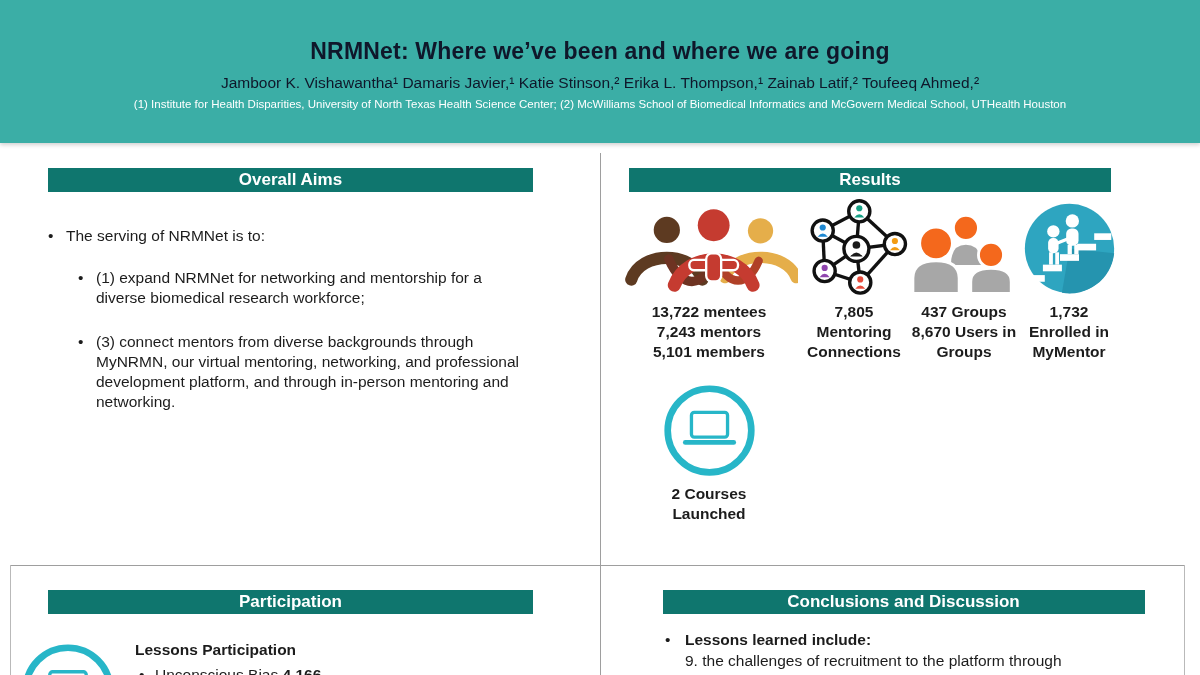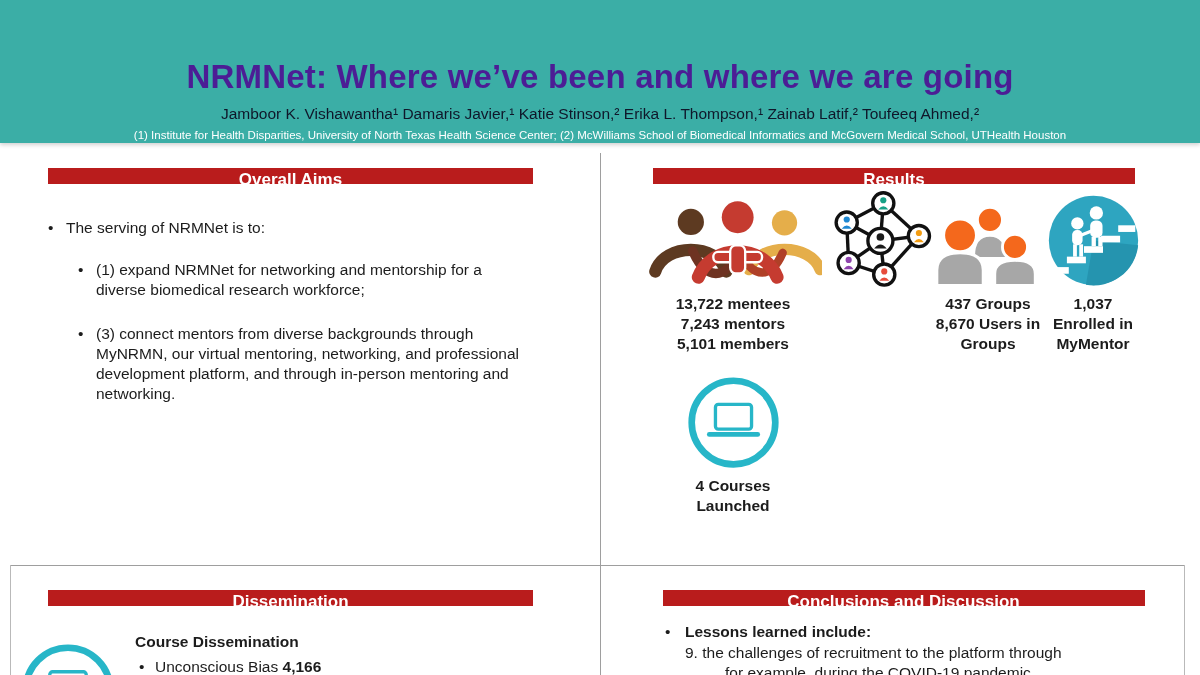--- a/index.html
+++ b/index.html
@@ -7,39 +7,39 @@
     position:relative; width:1200px; height:675px; background:#ffffff;
     font-family:"Liberation Sans", sans-serif; color:#1c1c1c; overflow:hidden;
   }
   
   .banner{
     position:absolute; left:0; top:0; width:1200px; height:143px;
     background:#3baea6; box-shadow:0 2px 4px rgba(0,0,0,.18);
     display:flex; flex-direction:column; align-items:center; justify-content:flex-start;
   }
   .banner-title{
-    margin-top:58px; color:#4c1d95; font-size:33px; font-weight:bold; letter-spacing:.2px;
+    margin-top:38px; color:#0f172a; font-size:23px; font-weight:bold; letter-spacing:.2px;
   }
   .banner-authors{ margin-top:9px; color:#0f172a; font-size:15.5px; }
   .banner-affil{ margin-top:6px; color:#ffffff; font-size:11.5px; }
   
   .divider{ position:absolute; background:#9e9e9e; }
   .div-v-center{ left:600px; top:153px; width:1px; height:522px; }
   .div-h{ left:10px; top:565px; width:1174px; height:1px; }
   .div-v-left{ left:10px; top:565px; width:1px; height:110px; background:#b9b9b9;}
   .div-v-right{ left:1184px; top:565px; width:1px; height:110px; background:#b9b9b9;}
   
   .bar{
-    background:#b91c1c; color:#ffffff; font-size:17px; font-weight:bold;
-    height:16px; line-height:24px; text-align:center;
+    background:#0f766e; color:#ffffff; font-size:17px; font-weight:bold;
+    height:24px; line-height:24px; text-align:center;
   }
   
   .quad{ position:absolute; }
   .quad-aims{ left:48px; top:168px; width:485px; }
-  .quad-results{ left:644px; top:168px; width:500px; }
+  .quad-results{ left:620px; top:168px; width:500px; }
   .quad-results .bar{ width:482px; margin:0 auto; }
   .quad-dissemination{ left:48px; top:590px; width:485px; }
   .quad-conclusions{ left:655px; top:590px; width:497px; }
   .quad-conclusions .bar{ width:482px; margin:0 auto; }
   
   .aims-body{ margin-top:34px; font-size:15.5px; line-height:20px; }
   .b1{ position:relative; padding-left:18px; }
   .b1::before{ content:"\2022"; position:absolute; left:0; top:0; }
   .sub-list{ margin-top:22px; padding-left:30px; }
   .b2{ position:relative; padding-left:18px; margin-bottom:24px; }
@@ -153,20 +153,22 @@
                 <path d="M53.5,65 Q60,56.5 66.5,65 Z" fill="#1a1a1a"></path>
               <circle cx="100" cy="48.8" r="3.2" fill="#f39c12"></circle>
                 <path d="M94.8,58.5 Q100,51.5 105.2,58.5 Z" fill="#f39c12"></path>
               <circle cx="27" cy="76.8" r="3.2" fill="#8e44ad"></circle>
                 <path d="M21.8,86.5 Q27,79.5 32.2,86.5 Z" fill="#8e44ad"></path>
               <circle cx="64" cy="88.8" r="3.2" fill="#e74c3c"></circle>
                 <path d="M58.8,98.5 Q64,91.5 69.2,98.5 Z" fill="#e74c3c"></path>
             </g>
           </svg>
         </div>
+        <div class="stat-caption">7,805 Mentoring
+Connections</div>
       </div>
 
       <div class="stat">
         <div class="stat-iconbox">
           <svg width="108" height="88" viewBox="0 0 112 90">
             <path d="M41,58 Q41,36 58,36 Q75,36 75,58 L75,60 L41,60 Z" fill="#a7a7a7" stroke="#ffffff" stroke-width="3"></path>
             <circle cx="58" cy="20" r="13" fill="#f4681c" stroke="#ffffff" stroke-width="3"></circle>
             <path d="M3,88 L3,72 Q3,54 27,54 Q51,54 51,72 L51,88 Z" fill="#a7a7a7" stroke="#ffffff" stroke-width="3"></path>
             <circle cx="27" cy="36" r="17" fill="#f4681c" stroke="#ffffff" stroke-width="3"></circle>
             <path d="M63,88 L63,76 Q63,62 84,62 Q105,62 105,76 L105,88 Z" fill="#a7a7a7" stroke="#ffffff" stroke-width="3"></path>
@@ -193,50 +195,50 @@
               <rect x="28.5" y="54" width="4" height="13"></rect>
               <rect x="35" y="54" width="4" height="13"></rect>
               <circle cx="53" cy="21" r="7"></circle>
               <rect x="46.5" y="29" width="13" height="18" rx="5.5"></rect>
               <rect x="48" y="46" width="4.5" height="10"></rect>
               <rect x="55" y="46" width="4.5" height="10"></rect>
             </g>
             <path d="M38,44 L48,40" stroke="#ffffff" stroke-width="3.5" stroke-linecap="round"></path>
           </svg>
         </div>
-        <div class="stat-caption">1,037 Enrolled in
+        <div class="stat-caption">1,732 Enrolled in
 MyMentor</div>
       </div>
 
       <div class="stat">
         <div class="stat-iconbox">
           <svg width="95" height="95" viewBox="0 0 100 100">
             <circle cx="50" cy="50" r="44" fill="#ffffff" stroke="#27b6c8" stroke-width="7"></circle>
             <rect x="31" y="31" width="38" height="26" rx="3" fill="#ffffff" stroke="#27b6c8" stroke-width="3.5"></rect>
             <rect x="22" y="60" width="56" height="5" rx="2.5" fill="#27b6c8"></rect>
           </svg>
         </div>
-        <div class="stat-caption">4 Courses
+        <div class="stat-caption">2 Courses
 Launched</div>
       </div>
 
     </div>
   </div>
 
   <div class="quad quad-dissemination">
-    <div class="bar">Dissemination</div>
+    <div class="bar">Participation</div>
     <div class="diss-icon">
       <svg width="96" height="96" viewBox="0 0 100 100">
         <circle cx="50" cy="50" r="44" fill="#ffffff" stroke="#27b6c8" stroke-width="7"></circle>
         <rect x="31" y="31" width="38" height="26" rx="3" fill="#ffffff" stroke="#27b6c8" stroke-width="3.5"></rect>
         <rect x="22" y="60" width="56" height="5" rx="2.5" fill="#27b6c8"></rect>
       </svg>
     </div>
     <div class="diss-text">
-      <div class="diss-heading">Course Dissemination</div>
+      <div class="diss-heading">Lessons Participation</div>
       <div class="diss-bullet">
         <span>Unconscious Bias </span><span class="val">4,166</span>
       </div>
     </div>
   </div>
 
   <div class="quad quad-conclusions">
     <div class="bar">Conclusions and Discussion</div>
     <div class="conc-body">
       <div class="conc-lead">Lessons learned include:</div>

